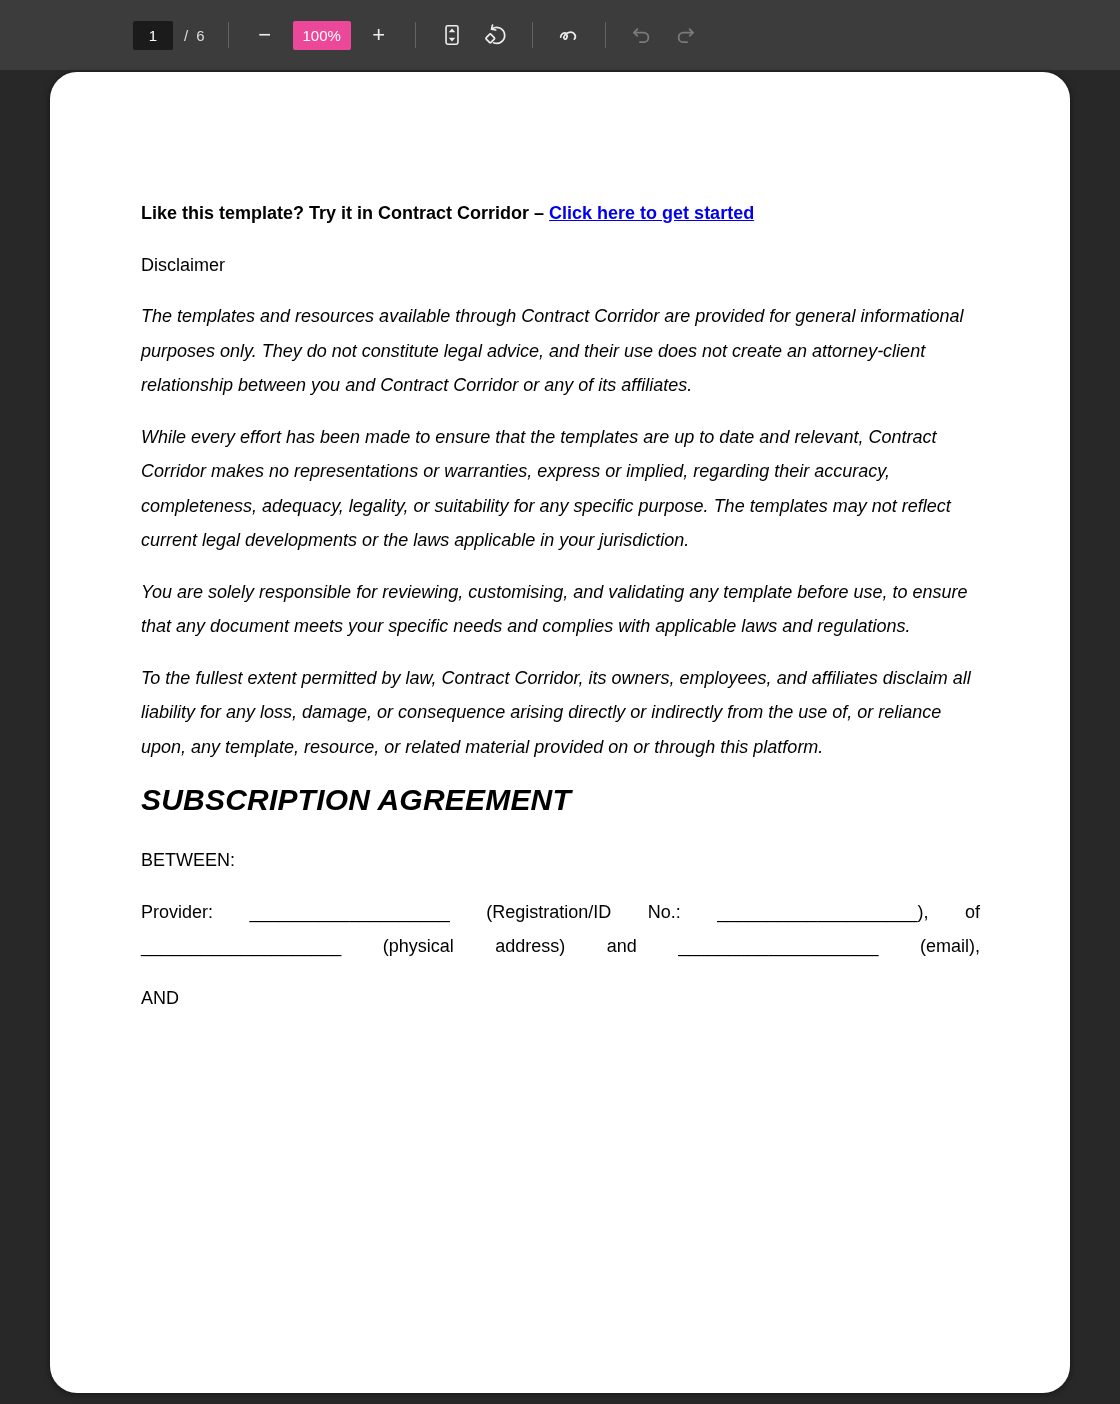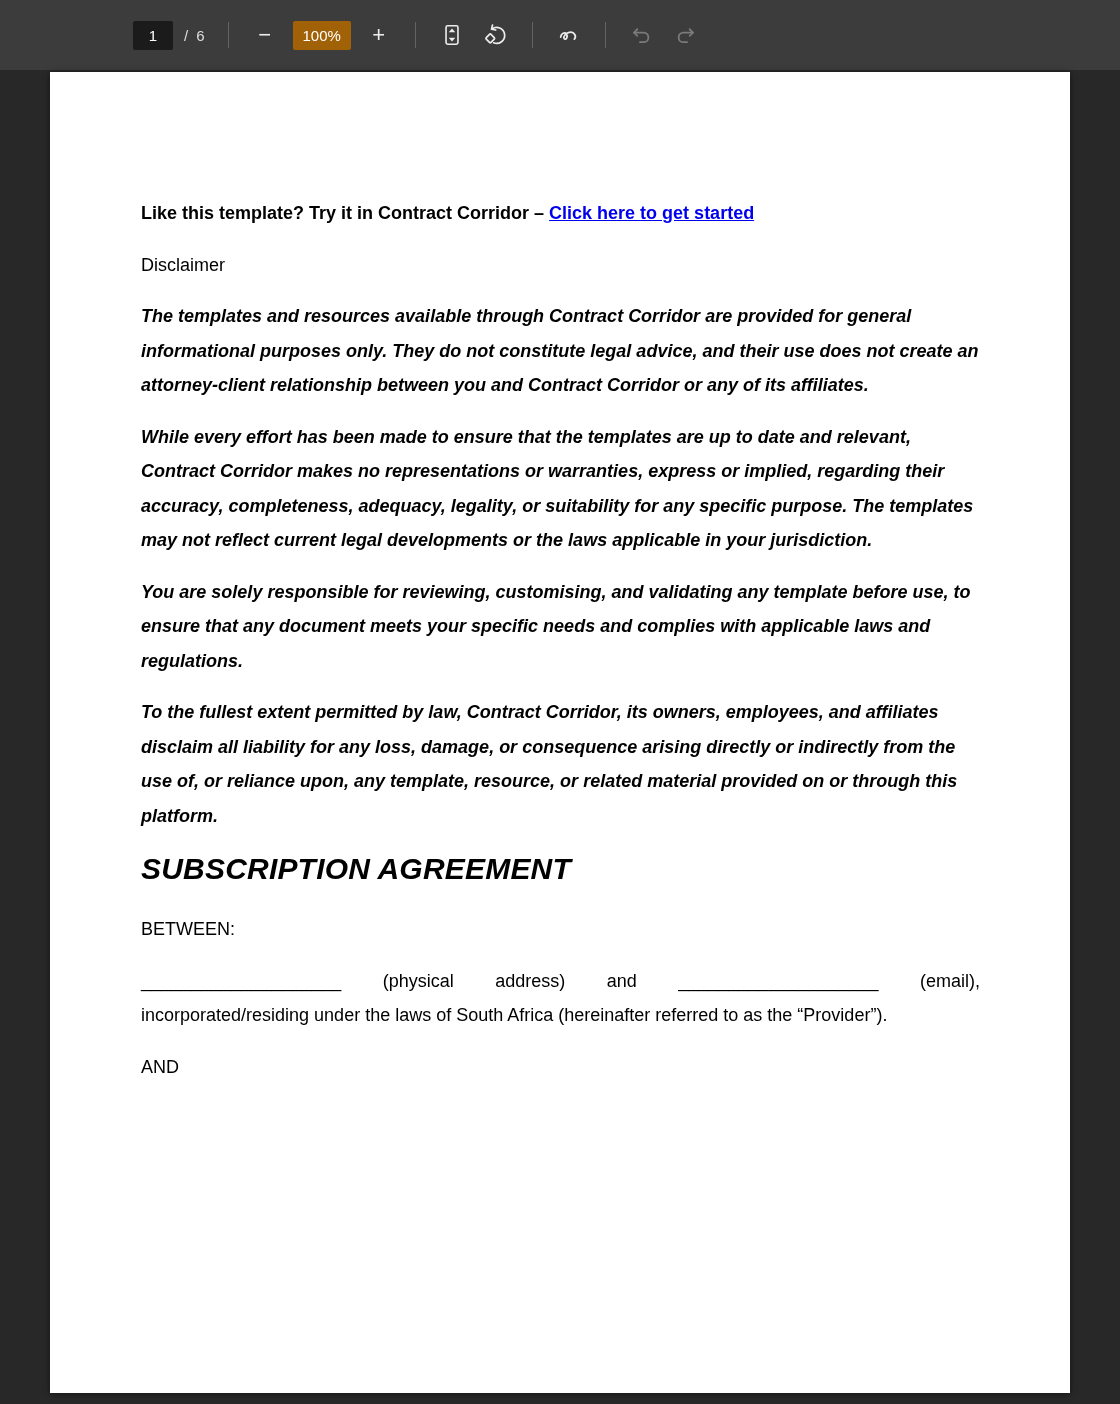--- a/index.html
+++ b/index.html
@@ -49,45 +49,46 @@
     display: flex; align-items: center; justify-content: center;
     color: #ececec;
     cursor: pointer;
     flex: none;
   }
   .tb-btn + .tb-btn { margin-left: 14px; }
   .glyph { font-size: 22px; line-height: 1; }
   .zoom-box {
     min-width: 58px; height: 29px;
     padding: 0 8px;
-    background: #a16207;
+    background: #ec4899;
     color: #ffffff;
     font-size: 15px;
     display: flex; align-items: center; justify-content: center;
     border-radius: 2px;
     margin: 8px 13px;
   }
   .disabled { color: #7b7b7b; }
 
   
   .viewer { padding: 2px 0 11px; }
   .page {
     width: 1020px;
     min-height: 1321px;
     margin: 0 auto;
     background: #ffffff;
     box-shadow: 0 1px 6px rgba(0,0,0,0.5);
     padding: 124px 90px 60px 91px;
     color: #000000;
+    border-radius: 27px;
   }
   .page p { margin: 0 0 17px; font-size: 18px; line-height: 34.5px; }
   .cta { font-weight: bold; }
   .cta a { color: #0000ee; text-decoration: underline; cursor: pointer; }
   .bold { font-weight: normal; }
-  .ital { font-style: italic; font-weight: bold; }
+  .ital { font-style: italic; }
   h1.doc-title {
     font-size: 30px;
     line-height: 38px;
     margin: 8px 0 24px;
     font-weight: bold;
     letter-spacing: 0.2px;
     font-style: italic;
   }
   .jline { text-align: justify; text-align-last: justify; }
   svg { display: block; }
@@ -180,20 +181,20 @@
     <p class="ital">To the fullest extent permitted by law, Contract Corridor, its owners, employees, and affiliates disclaim all liability for any loss, damage, or consequence arising directly or indirectly from the use of, or reliance upon, any template, resource, or related material provided on or through this platform.</p>
 
 
     <h1 class="doc-title">SUBSCRIPTION AGREEMENT</h1>
 
     <p>
       <span class="bold">BETWEEN</span><span>:</span>
     </p>
 
     <p class="provider">
+      <span class="jline" style="display:block">Provider: ____________________ (Registration/ID No.: ____________________), of</span>
       <span class="jline" style="display:block">____________________ (physical address) and ____________________ (email),</span>
-      <span style="display:block">incorporated/residing under the laws of South Africa (hereinafter referred to as the “Provider”).</span>
     </p>
 
     <p class="bold">AND</p>
 
   </div>
 </div>
 
 </body></html>

